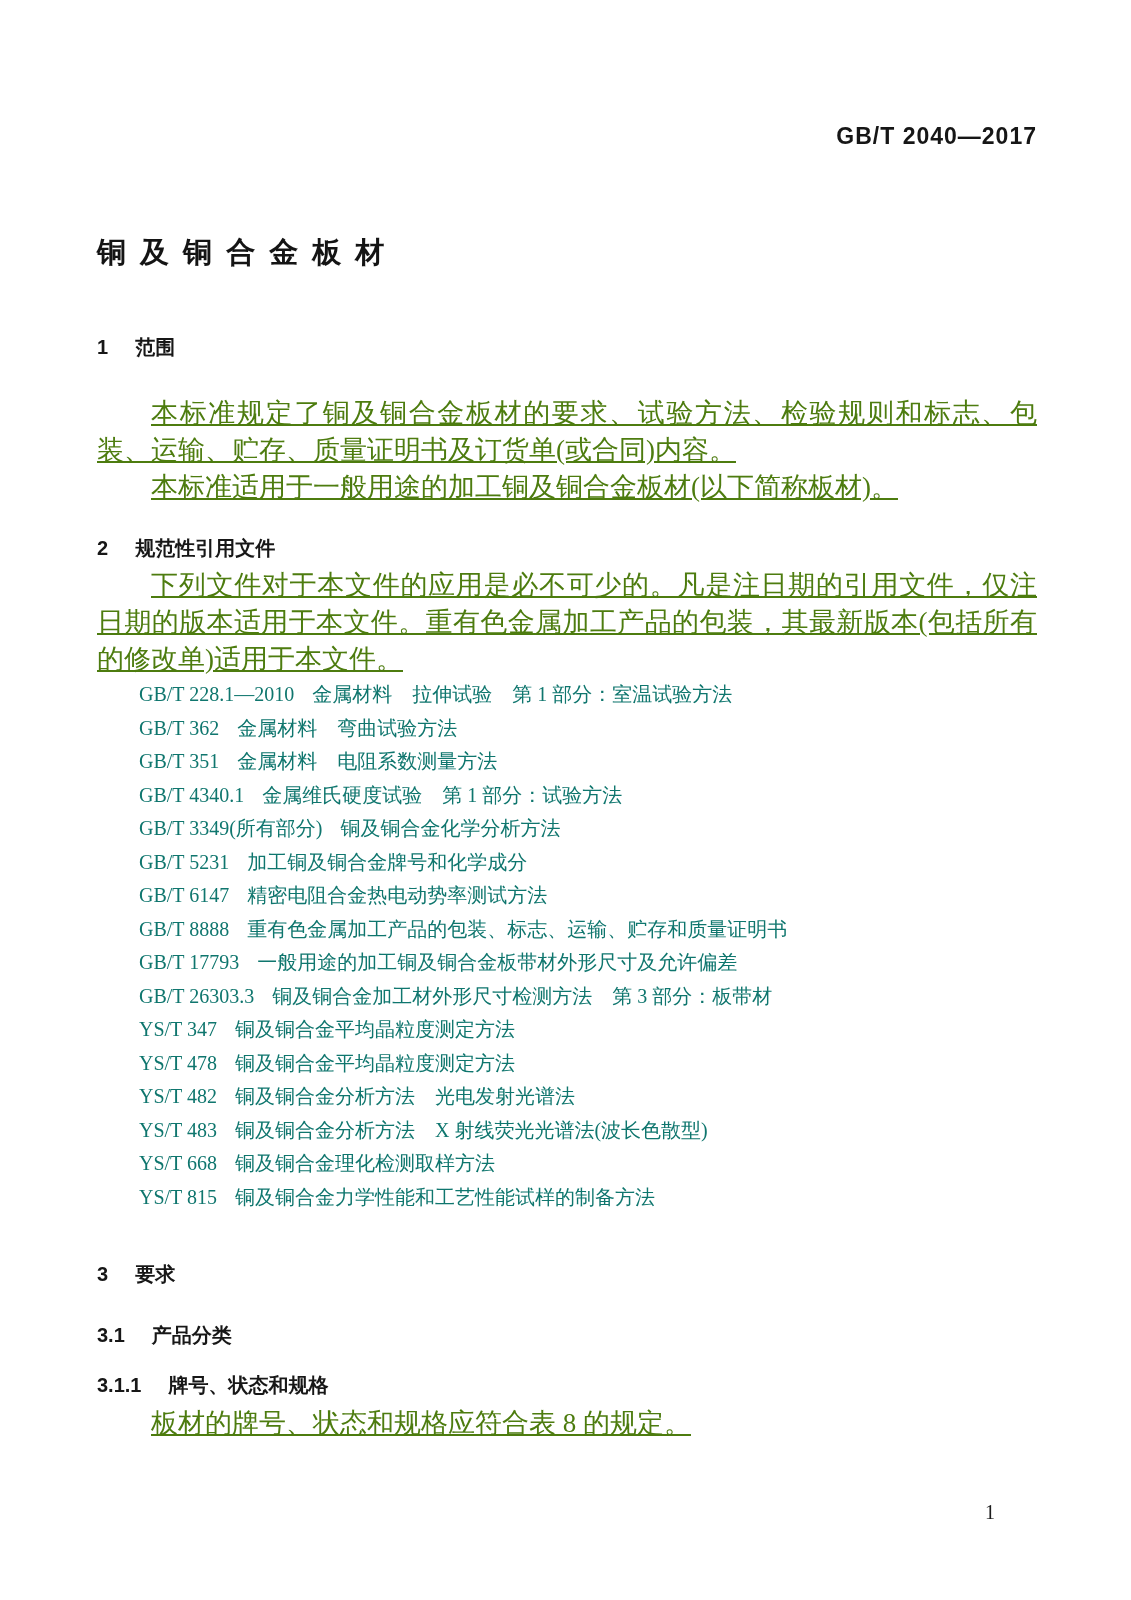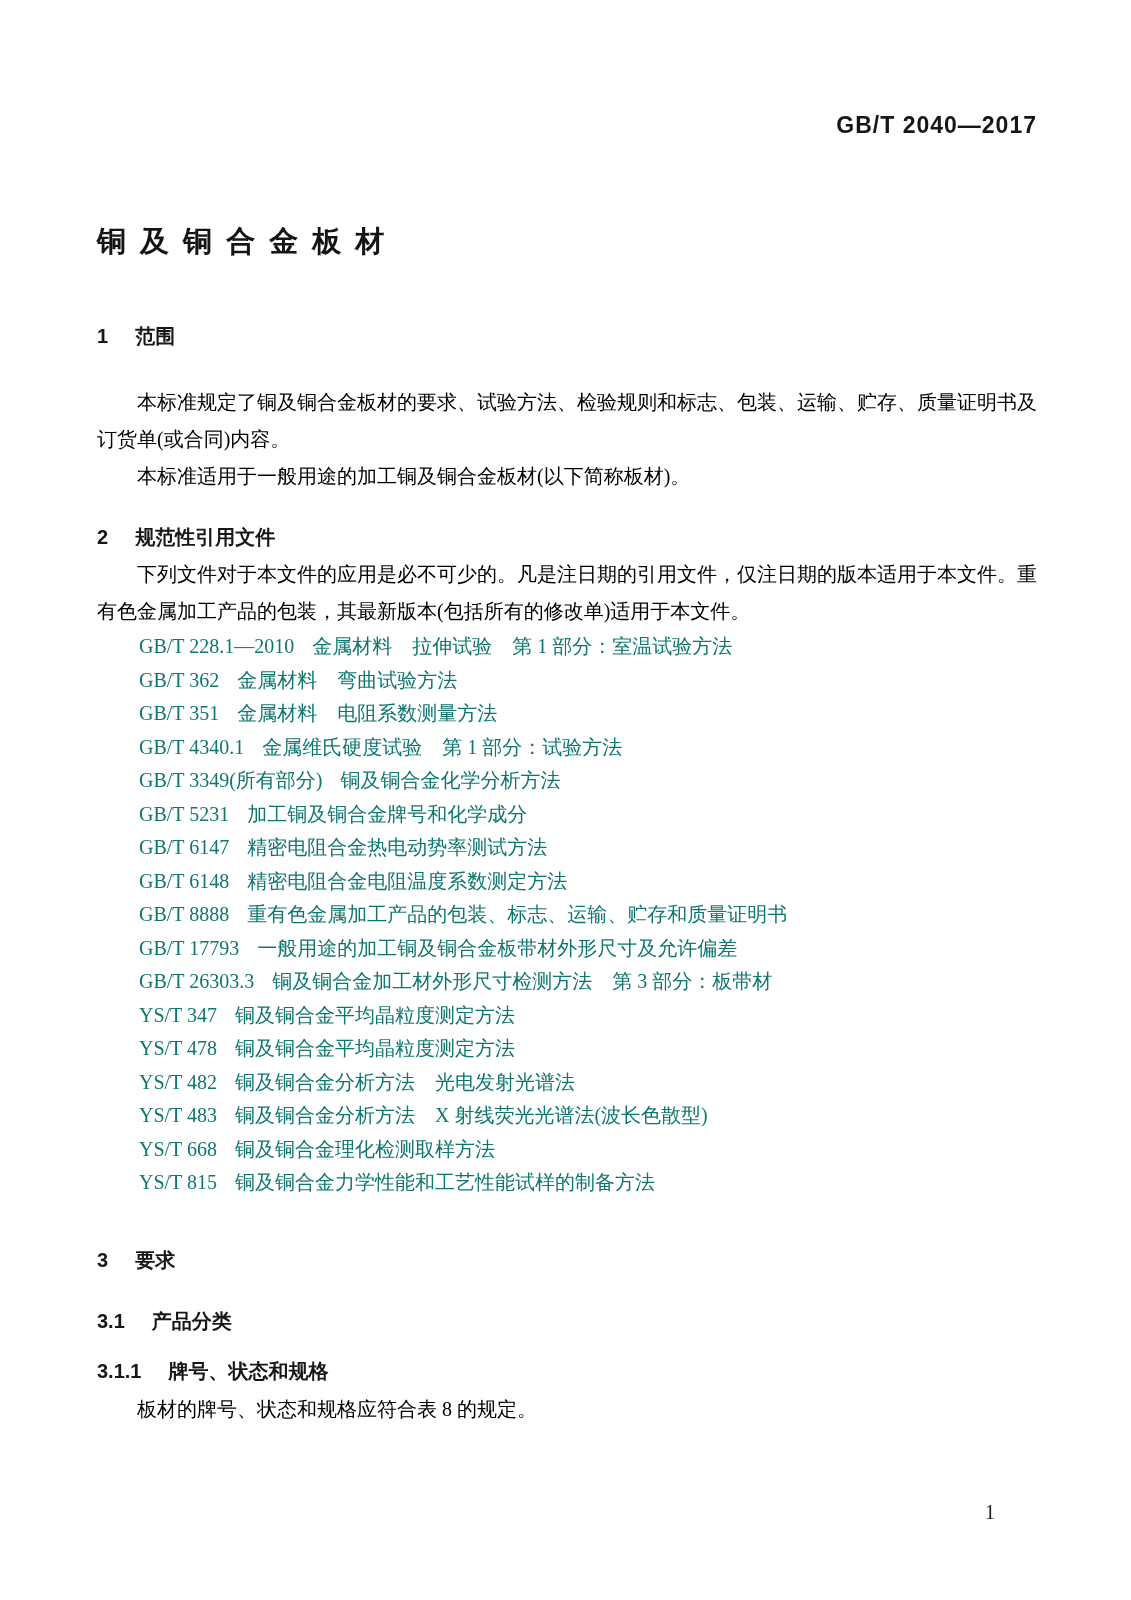--- a/index.html
+++ b/index.html
@@ -5,21 +5,21 @@
   html, body {
     margin: 0; padding: 0; background: #ffffff;
   }
   body {
     width: 1131px; height: 1600px; position: relative;
     font-family: "Liberation Serif", "DejaVu Serif", serif;
     color: #1d1d1d;
   }
   .page {
     position: absolute; inset: 0;
-    padding: 0 94px 0 97px;
+    padding: 11px 94px 0 97px;
     box-sizing: border-box;
     background: #ffffff;
   }
   .doc-header {
     margin-top: 112px;
     text-align: right;
     font-family: "Liberation Sans", "DejaVu Sans", sans-serif;
     font-weight: 700;
     font-size: 23px;
     line-height: 26px;
@@ -46,25 +46,26 @@
     color: #171717;
   }
   .sec-num { flex: none; margin-right: 27px; }
   .mt-s1   { margin-top: 62px; }
   .mt-s2   { margin-top: 28px; }
   .mt-s3   { margin-top: 46px; }
   .mt-s31  { margin-top: 33px; }
   .mt-s311 { margin-top: 22px; }
   .body-para {
     margin: 0;
-    font-size: 20px;
+    font-size: 27px;
     line-height: 37px;
     text-align: justify;
     text-indent: 2em;
-    color: #000000;
+    color: #4d7c0f;
+    text-decoration: underline;
   }
   .p-first  { margin-top: 34px; }
   .p-intro  { margin-top: 5px; }
   .p-final  { margin-top: 6px; }
   .ref-list {
     padding-left: 42px;
     font-size: 20px;
     line-height: 33.5px;
     color: #0f766e;
   }
@@ -136,24 +137,20 @@
       <div class="ref-item">
         <span class="ref-code">GB/T 5231</span>
         <span class="ref-title">加工铜及铜合金牌号和化学成分</span>
       </div>
 
       <div class="ref-item">
         <span class="ref-code">GB/T 6147</span>
         <span class="ref-title">精密电阻合金热电动势率测试方法</span>
       </div>
 
-      <div class="ref-item">
-        <span class="ref-code">GB/T 6148</span>
-        <span class="ref-title">精密电阻合金电阻温度系数测定方法</span>
-      </div>
 
       <div class="ref-item">
         <span class="ref-code">GB/T 8888</span>
         <span class="ref-title">重有色金属加工产品的包装、标志、运输、贮存和质量证明书</span>
       </div>
 
       <div class="ref-item">
         <span class="ref-code">GB/T 17793</span>
         <span class="ref-title">一般用途的加工铜及铜合金板带材外形尺寸及允许偏差</span>
       </div>

